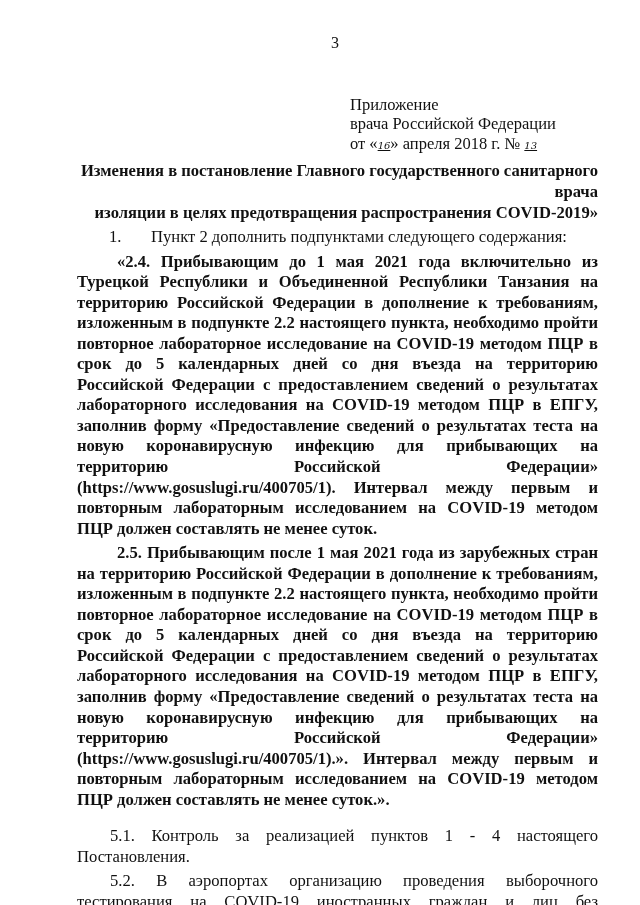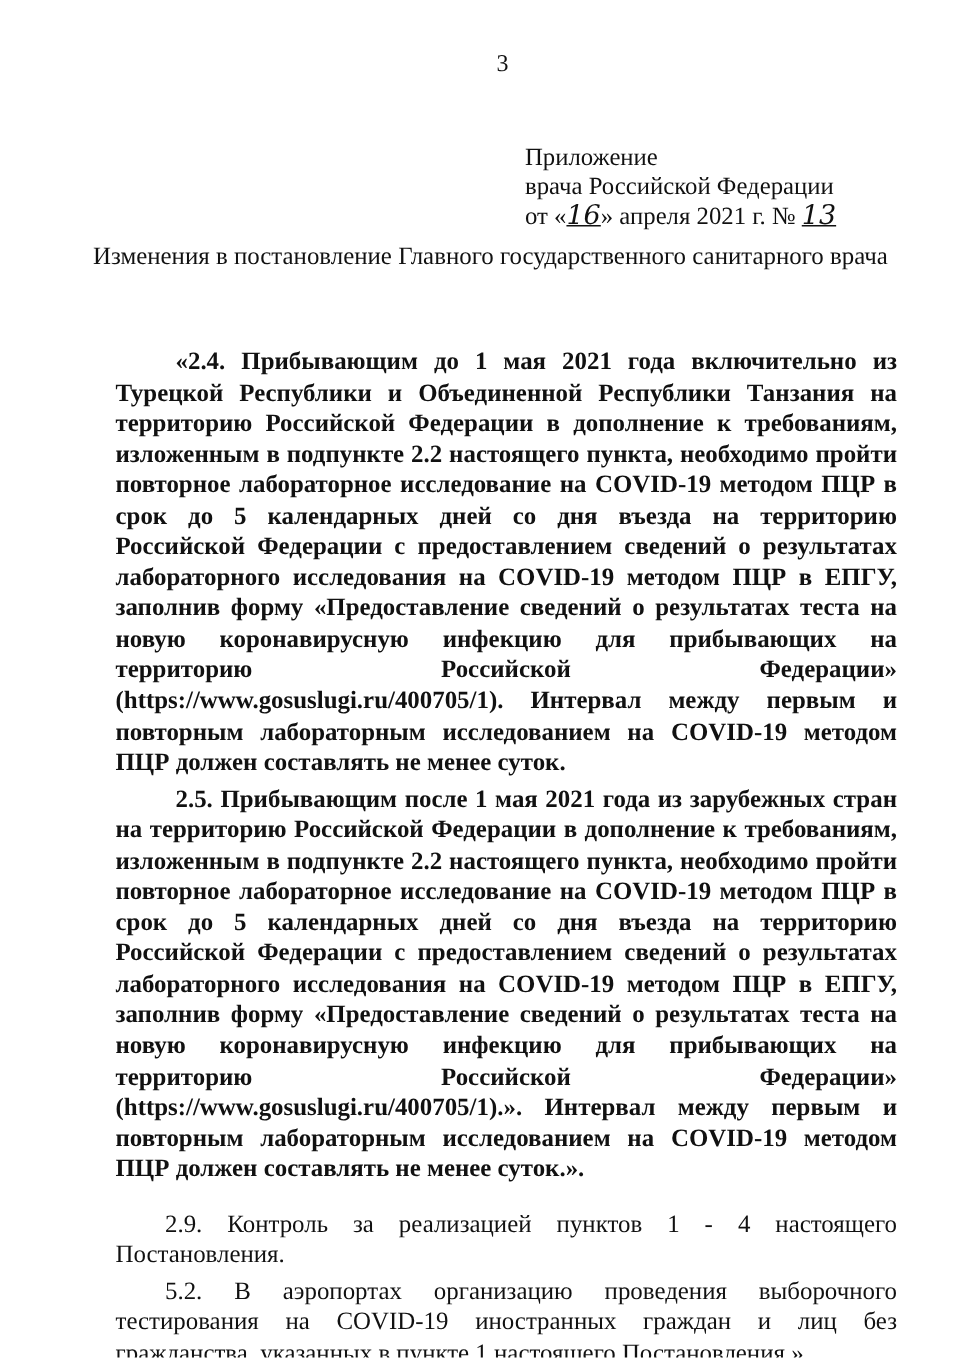--- a/index.html
+++ b/index.html
@@ -2,55 +2,57 @@
 <html><head>
 <meta charset="utf-8">
 <style>
   html, body { margin:0; padding:0; background:#ffffff; }
   body { width:640px; height:905px; position:relative; overflow:hidden;
          font-family:"Liberation Serif", "DejaVu Serif", serif; color:#111; }
   .page-num { position:absolute; left:331px; top:34px; font-size:16px; }
   .appendix { position:absolute; left:350px; top:55px; width:229px; font-size:16.5px; line-height:19.4px;margin-top:40px; }
   .appendix .ln { display:block; text-align:justify; text-align-last:justify; white-space:nowrap; }
   .appendix .ln.left { text-align-last:left; }
-  .sig { font-family:"DejaVu Serif", serif; font-style:italic; text-decoration:underline; font-size:18px; }
-  .title { position:absolute; left:62px; top:161px; width:536px; text-align:left;
-           font-weight:normal; font-size:16.6px; line-height:20.8px; }
+  .sig { font-family:"DejaVu Serif", serif; font-style:italic; text-decoration:underline; font-size:10px; }
+  .title { position:absolute; left:62px; top:161px; width:536px; text-align:right;
+           font-weight:bold; font-size:16.6px; line-height:20.8px; }
   .body { position:absolute; left:77px; top:227px; width:521px; font-size:16.6px; line-height:20.55px; }
   .p { text-align:justify; margin:0; }
   .ind { text-indent:40px;font-weight:bold; }
   .ind2 { text-indent:33px; }
   .gap { height:6px; }
   .gap2 { height:4px; }
   .item1 { padding-left:32px; }
   .item1 .num { display:inline-block; width:42px; }
 </style>
 </head>
 <body>
 
 <div>
 
   <div class="page-num">3</div>
 
   <div class="appendix">
     <span class="ln left">Приложение</span>
     <span class="ln left">врача Российской Федерации</span>
-    <span class="ln left"><span>от «</span><span class="sig">16</span><span>» апреля 2021 г. № </span><span class="sig">13</span></span>
+    <span class="ln left"><span>от «</span><span class="sig">16</span><span>» апреля 2018 г. № </span><span class="sig">13</span></span>
   </div>
 
   <div class="title">
     <div>Изменения в постановление Главного государственного санитарного врача</div>
+    <div>изоляции в целях предотвращения распространения COVID-2019»</div>
   </div>
 
   <div class="body">
+    <p class="p item1"><span class="num">1.</span><span>Пункт 2 дополнить подпунктами следующего содержания:</span></p>
     <div class="gap2"></div>
     <p class="p ind">«2.4. Прибывающим до 1 мая 2021 года включительно из Турецкой Республики и Объединенной Республики Танзания на территорию Российской Федерации в дополнение к требованиям, изложенным в подпункте 2.2 настоящего пункта, необходимо пройти повторное лабораторное исследование на COVID-19 методом ПЦР в срок до 5 календарных дней со дня въезда на территорию Российской Федерации с предоставлением сведений о результатах лабораторного исследования на COVID-19 методом ПЦР в ЕПГУ, заполнив форму «Предоставление сведений о результатах теста на новую коронавирусную инфекцию для прибывающих на территорию Российской Федерации» (https://www.gosuslugi.ru/400705/1). Интервал между первым и повторным лабораторным исследованием на COVID-19 методом ПЦР должен составлять не менее суток.</p>
     <div class="gap2"></div>
     <p class="p ind">2.5. Прибывающим после 1 мая 2021 года из зарубежных стран на территорию Российской Федерации в дополнение к требованиям, изложенным в подпункте 2.2 настоящего пункта, необходимо пройти повторное лабораторное исследование на COVID-19 методом ПЦР в срок до 5 календарных дней со дня въезда на территорию Российской Федерации с предоставлением сведений о результатах лабораторного исследования на COVID-19 методом ПЦР в ЕПГУ, заполнив форму «Предоставление сведений о результатах теста на новую коронавирусную инфекцию для прибывающих на территорию Российской Федерации» (https://www.gosuslugi.ru/400705/1).». Интервал между первым и повторным лабораторным исследованием на COVID-19 методом ПЦР должен составлять не менее суток.».</p>
     <div class="gap"></div>
     <div class="gap"></div>
     <div class="gap2"></div>
-    <p class="p ind2">2.9. Контроль за реализацией пунктов 1 - 4 настоящего Постановления.</p>
+    <p class="p ind2">5.1. Контроль за реализацией пунктов 1 - 4 настоящего Постановления.</p>
     <div class="gap2"></div>
     <p class="p ind2">5.2. В аэропортах организацию проведения выборочного тестирования на COVID-19 иностранных граждан и лиц без гражданства, указанных в пункте 1 настоящего Постановления.».</p>
   </div>
 
 </div>
 
 </body></html>

